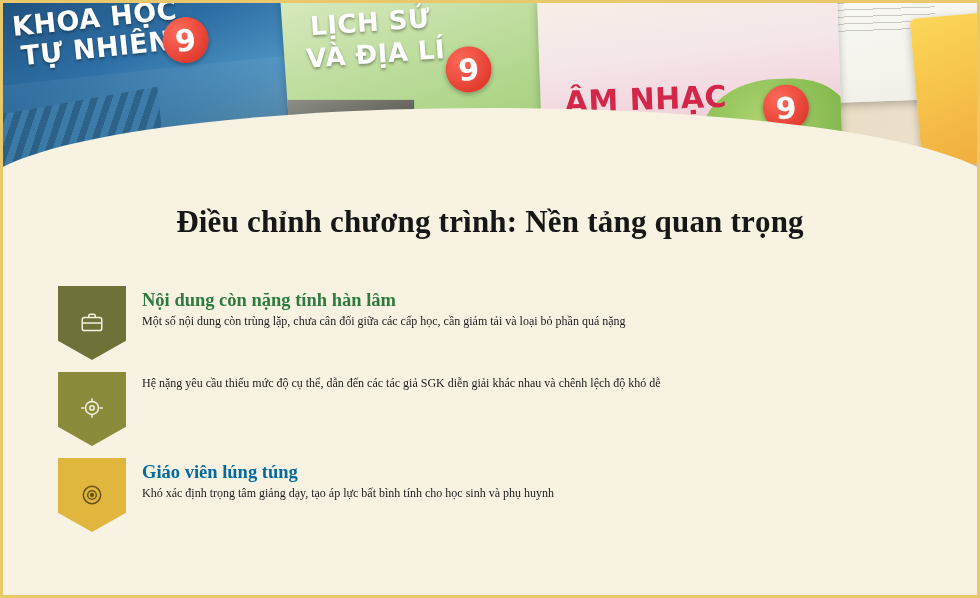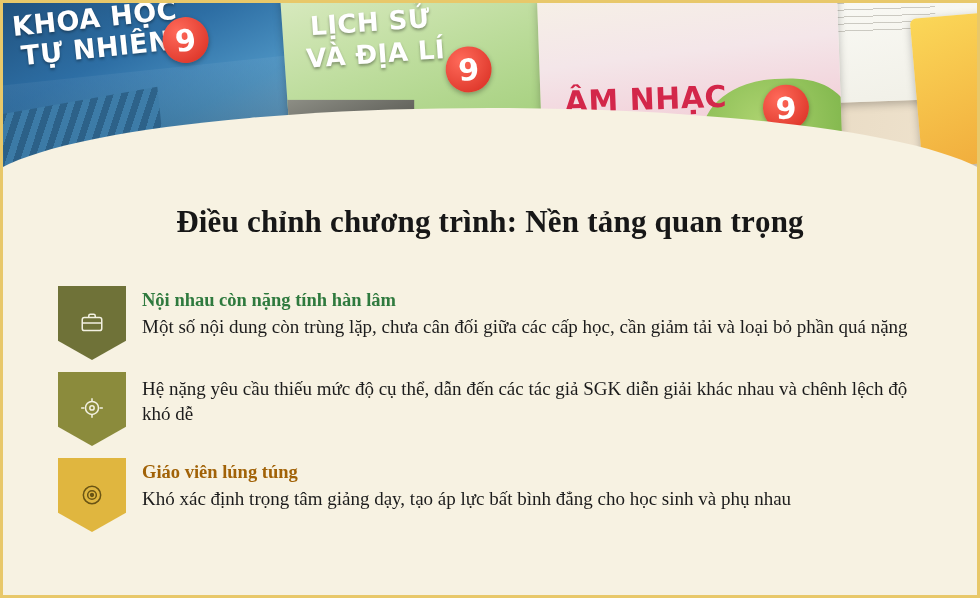--- a/index.html
+++ b/index.html
@@ -201,21 +201,21 @@
   }
   .badge svg { display:block; }
   .texts { padding-top: 4px; }
   .item-title {
     font-size: 18.5px;
     font-weight: bold;
     margin: 0 0 3px 0;
     font-family: "Liberation Serif", serif;
   }
   .item-desc {
-    font-size: 19px;
+    font-size: 12px;
     color: #1c1c1c;
     margin: 0;
     line-height: 1.32;
     max-width: 770px;
     font-family: "Liberation Serif", serif;
   }
 </style>
 </head>
 <body>
 
@@ -270,21 +270,21 @@
         <div class="badge" style="background:#6f7238;">
           <span>
             <svg width="26" height="26" viewBox="0 0 24 24" fill="none" stroke="#f3f1e2" stroke-width="1.4">
               <rect x="3" y="7" width="18" height="12" rx="2"></rect>
               <path d="M9 7V5.5A1.5 1.5 0 0 1 10.5 4h3A1.5 1.5 0 0 1 15 5.5V7"></path>
               <path d="M3 12h18"></path>
             </svg>
           </span>
         </div>
         <div class="texts">
-          <p class="item-title" style="color:#2f7a3e;">Nội nhau còn nặng tính hàn lâm</p>
+          <p class="item-title" style="color:#2f7a3e;">Nội dung còn nặng tính hàn lâm</p>
           <p class="item-desc">Một số nội dung còn trùng lặp, chưa cân đối giữa các cấp học, cần giảm tải và loại bỏ phần quá nặng</p>
         </div>
       </div>
 
       <div class="item">
         <div class="badge" style="background:#8b8b3c;">
           <span>
             <svg width="26" height="26" viewBox="0 0 24 24" fill="none" stroke="#f3f1e2" stroke-width="1.4">
               <circle cx="12" cy="11" r="6"></circle>
               <path d="M12 5V2M12 20v-3M5 11H2M22 11h-3"></path>
@@ -301,22 +301,22 @@
         <div class="badge" style="background:#e0b63f;">
           <span>
             <svg width="26" height="26" viewBox="0 0 24 24" fill="none" stroke="#6a5414" stroke-width="1.4">
               <circle cx="12" cy="12" r="8"></circle>
               <circle cx="12" cy="12" r="4"></circle>
               <circle cx="12" cy="12" r="1.3" fill="#6a5414"></circle>
             </svg>
           </span>
         </div>
         <div class="texts">
-          <p class="item-title" style="color:#a16207;">Giáo viên lúng túng</p>
-          <p class="item-desc">Khó xác định trọng tâm giảng dạy, tạo áp lực bất bình đẳng cho học sinh và phụ nhau</p>
+          <p class="item-title" style="color:#0369a1;">Giáo viên lúng túng</p>
+          <p class="item-desc">Khó xác định trọng tâm giảng dạy, tạo áp lực bất bình tính cho học sinh và phụ huynh</p>
         </div>
       </div>
 
     </div>
   </div>
 
   <div class="frame"></div>
 </div>
 
 </body></html>

